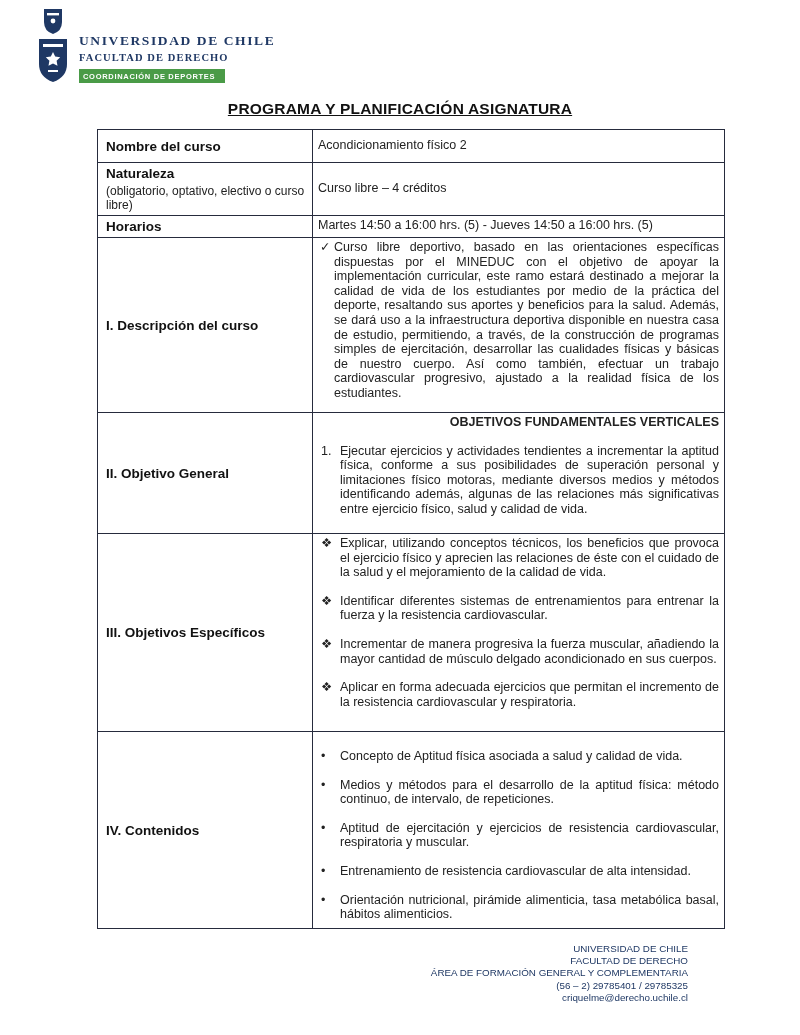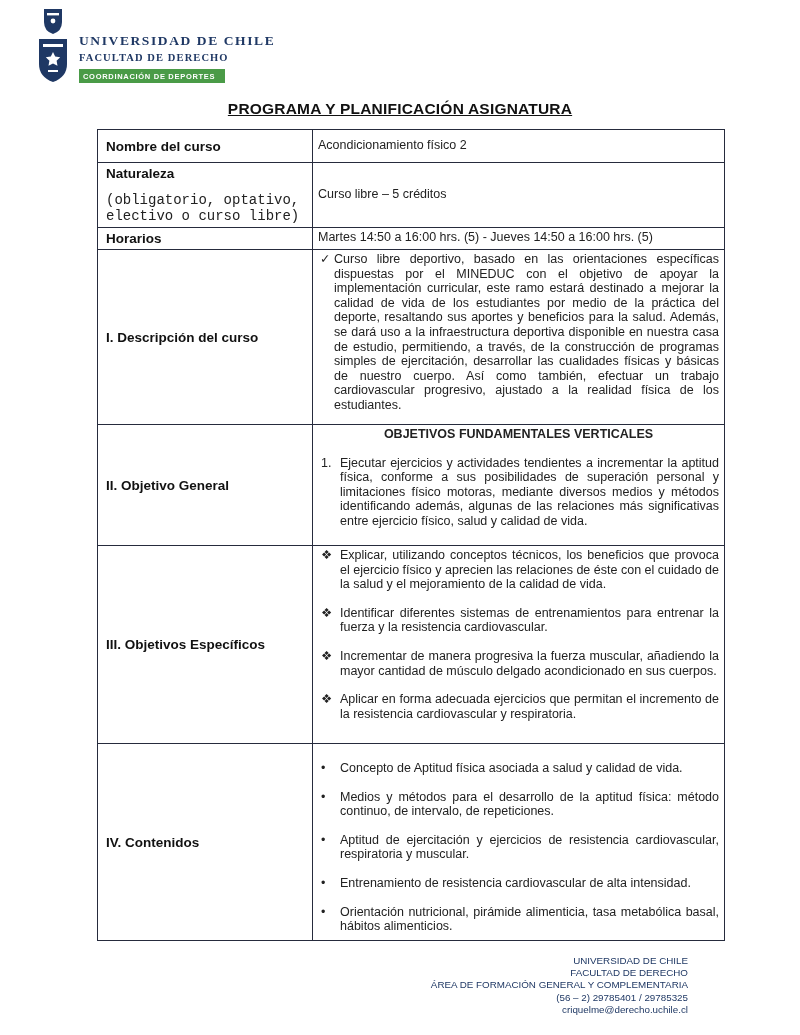--- a/index.html
+++ b/index.html
@@ -42,37 +42,37 @@
   }
 
   
   .program-table{
     border-collapse:collapse;table-layout:fixed;
     width:628px;margin:11px 0 0 97px;
   }
   .program-table td{border:1.5px solid var(--table-border);}
   td.label-cell{width:215px;padding:3px 6px 3px 8px;vertical-align:middle;}
   .row-label{font-size:13.5px;font-weight:bold;color:#111;}
-  .row-sublabel{font-size:14px;color:#222;margin-top:11px;font-family:Liberation Mono, monospace;}
+  .row-sublabel{font-size:12px;color:#222;margin-top:3px;}
   td.content-cell{
     padding:2px 5px 4px 5px;vertical-align:top;
     font-size:12.5px;line-height:14.6px;color:#222;margin-left:28px;
   }
   tr:nth-child(-n+3) td.content-cell{vertical-align:middle;}
   tr:nth-child(1) td{height:33px;}
   tr:nth-child(2) td{height:31px;}
   tr:nth-child(3) td{height:19px;}
   tr:nth-child(4) td{height:175px;}
   tr:nth-child(5) td{height:121px;}
   tr:nth-child(6) td{height:198px;}
   tr:nth-child(7) td{height:197px;}
   tr:nth-child(7) td.content-cell{padding-top:17px;}
 
   .block.plain{text-align:left;}
-  .block.heading{font-weight:bold;text-align:center;}
+  .block.heading{font-weight:bold;text-align:right;}
   .block.bullet,.block.numbered{display:flex;}
   .block .marker{flex:0 0 22px;padding-left:3px;}
   tr:nth-child(4) .block .marker{flex-basis:16px;padding-left:2px;}
   .block .block-text{flex:1;text-align:justify;}
   .block + .block{margin-top:14px;}
 
   
   .doc-footer{
     margin-top:14px;padding-right:112px;text-align:right;
     color:var(--brand-blue);font-size:9.8px;line-height:12.2px;
@@ -115,21 +115,21 @@
           <td class="content-cell">
             <div class="block plain">Acondicionamiento físico 2</div>
           </td>
         </tr>
         <tr>
           <td class="label-cell">
             <div class="row-label">Naturaleza</div>
             <div class="row-sublabel">(obligatorio, optativo, electivo o curso libre)</div>
           </td>
           <td class="content-cell">
-            <div class="block plain">Curso libre – 5 créditos</div>
+            <div class="block plain">Curso libre – 4 créditos</div>
           </td>
         </tr>
         <tr>
           <td class="label-cell">
             <div class="row-label">Horarios</div>
           </td>
           <td class="content-cell">
             <div class="block plain">Martes 14:50 a 16:00 hrs. (5) -  Jueves 14:50 a 16:00 hrs. (5)</div>
           </td>
         </tr>

